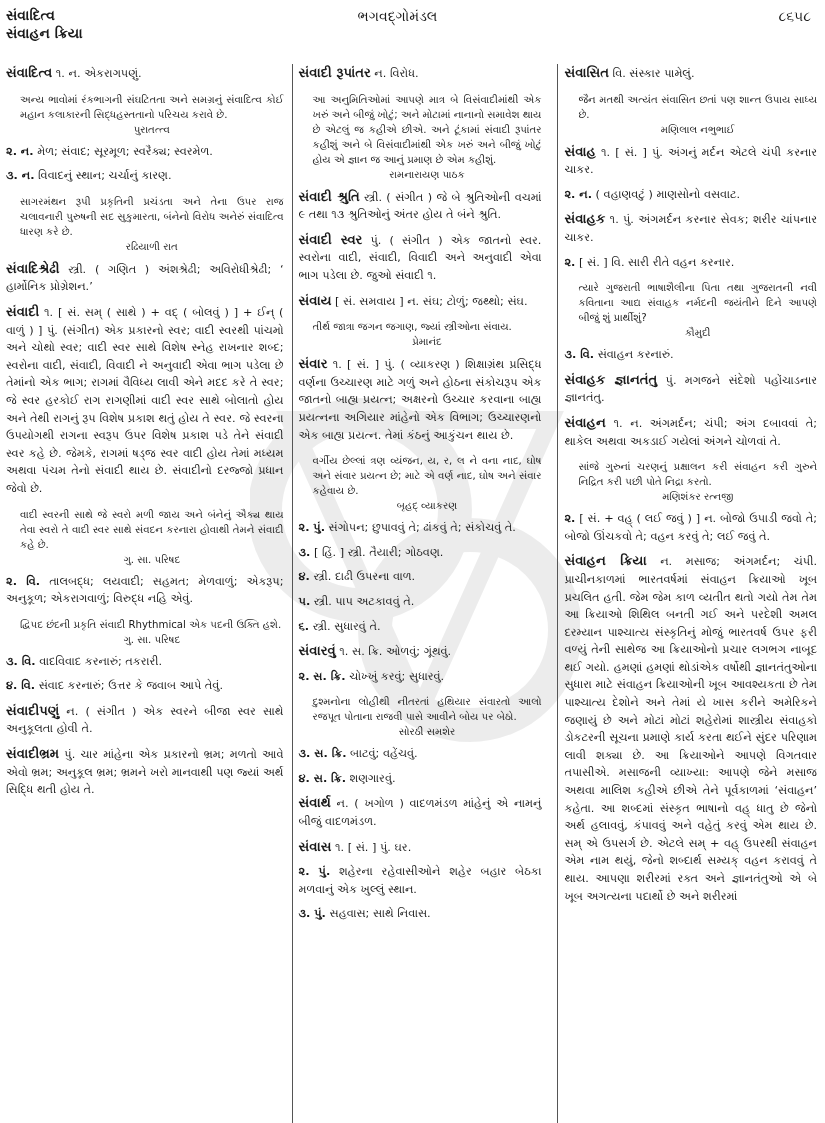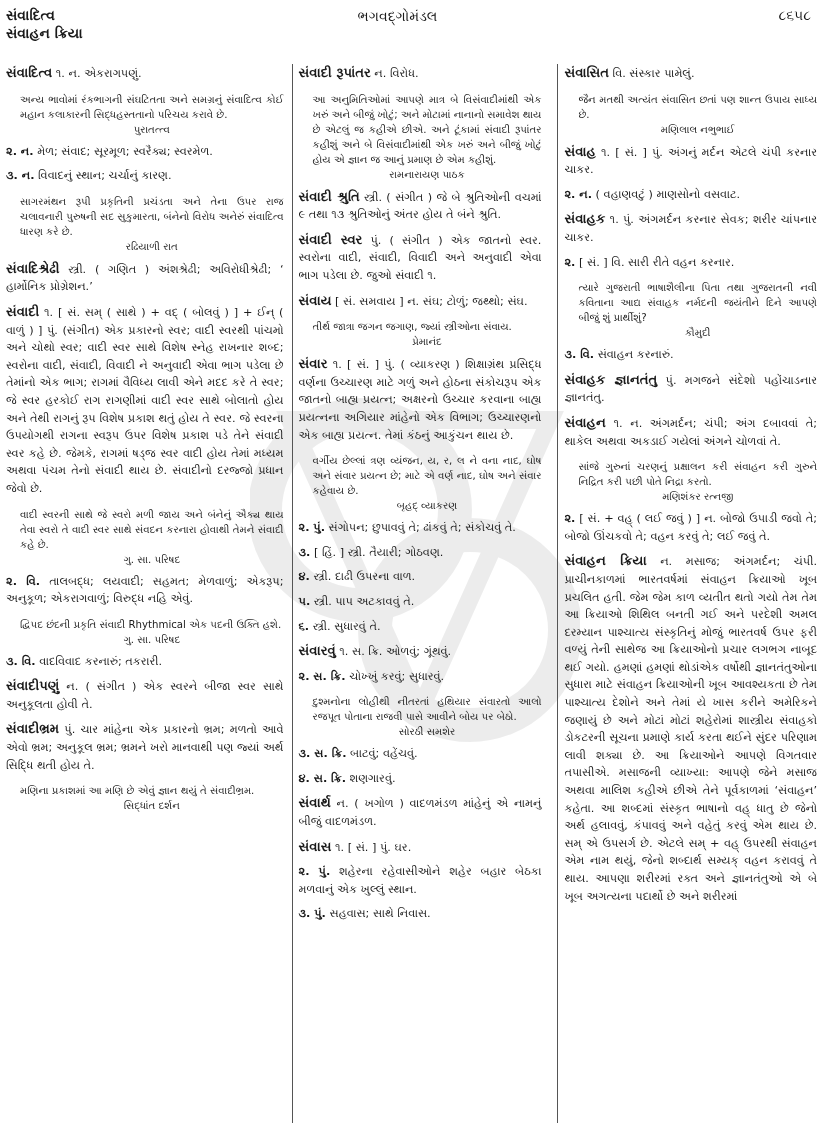--- a/index.html
+++ b/index.html
@@ -3,21 +3,21 @@
 <meta charset="utf-8">
 <style>
   html, body { margin: 0; padding: 0; background: #ffffff; }
   body {
     width: 825px; height: 1123px; position: relative; overflow: hidden;
     font-family: "DejaVu Sans", sans-serif; color: #1a1a1a;
   }
   .header { position: absolute; top: 0; left: 0; width: 825px; height: 60px; }
   .guide { position: absolute; left: 6px; top: 6px; font-weight: bold; font-size: 14px; line-height: 18px; }
   .runtitle { position: absolute; left: 0; width: 795px; top: 8px; text-align: center; font-size: 14px; }
-  .pageno { position: absolute; right: 14px; top: 8px; font-size: 14px; font-family: Liberation Mono, monospace; }
+  .pageno { position: absolute; right: 14px; top: 8px; font-size: 14px; }
   .cols { position: absolute; top: 64px; left: 0; width: 825px; height: 1059px; display: flex; }
   .col { box-sizing: border-box; height: 100%; overflow: hidden; font-size: 11.3px; line-height: 17.6px; }
   .c1 { width: 304px; padding: 0 8px 0 6px; border-right: 1.5px solid #555; }
   .c2 { width: 276px; padding: 0 16px 0 6px; border-right: 1.5px solid #555; }
   .c3 { width: 277px; padding: 0 8px 0 6px; }
   .entry { margin: 0 0 7px 0; text-align: justify; }
   .hw { font-weight: bold; font-size: 13.2px; }
   .sense { margin: 0 0 7px 0; text-align: justify; }
   .sn { font-weight: bold; }
   .quote { margin: 9px 0 6px 14px; font-size: 10.2px; line-height: 15px; text-align: justify; }
@@ -51,23 +51,23 @@
       <div class="quote"><span>અન્ય ભાવોમાં રંકભાગની સંઘટિતતા અને સમગ્રનું સંવાદિત્વ કોઈ મહાન કલાકારની સિદ્ધહસ્તતાનો પરિચય કરાવે છે.</span><span class="src">પુરાતત્ત્વ</span></div>
       <div class="sense"><span class="sn">૨. ન.</span><span> મેળ; સંવાદ; સૂરમૂળ; સ્વરૈક્ય; સ્વરમેળ.</span></div>
       <div class="sense"><span class="sn">૩. ન.</span><span> વિવાદનું સ્થાન; ચર્ચાનું કારણ.</span></div>
       <div class="quote"><span>સાગરમંથન રૂપી પ્રકૃતિની પ્રચંડતા અને તેના ઉપર રાજ ચલાવનારી પુરુષની સદ સુકુમારતા, બંનેનો વિરોધ અનેરું સંવાદિત્વ ધારણ કરે છે.</span><span class="src">રઢિયાળી રાત</span></div>
       <div class="entry"><span class="hw">સંવાદિશ્રેઢી</span><span> સ્ત્રી. ( ગણિત ) અંશશ્રેઢી; અવિરોધીશ્રેઢી; ‘ હાર્મોનિક પ્રોગ્રેશન.’</span></div>
       <div class="entry"><span class="hw">સંવાદી</span><span> ૧. [ સં. સમ્ ( સાથે ) + વદ્ ( બોલવું ) ] + ઈન્ ( વાળું ) ] પું. (સંગીત) એક પ્રકારનો સ્વર; વાદી સ્વરથી પાંચમો અને ચોથો સ્વર; વાદી સ્વર સાથે વિશેષ સ્નેહ રાખનાર શબ્દ; સ્વરોના વાદી, સંવાદી, વિવાદી ને અનુવાદી એવા ભાગ પડેલા છે તેમાંનો એક ભાગ; રાગમાં વૈવિધ્ય લાવી એને મદદ કરે તે સ્વર; જે સ્વર હરકોઈ રાગ રાગણીમાં વાદી સ્વર સાથે બોલાતો હોય અને તેથી રાગનું રૂપ વિશેષ પ્રકાશ થતું હોય તે સ્વર. જે સ્વરના ઉપયોગથી રાગના સ્વરૂપ ઉપર વિશેષ પ્રકાશ પડે તેને સંવાદી સ્વર કહે છે. જેમકે, રાગમાં ષડ્જ સ્વર વાદી હોય તેમાં મધ્યમ અથવા પંચમ તેનો સંવાદી થાય છે. સંવાદીનો દરજ્જો પ્રધાન જેવો છે.</span></div>
       <div class="quote"><span>વાદી સ્વરની સાથે જે સ્વરો મળી જાય અને બંનેનું ઐક્ય થાય તેવા સ્વરો તે વાદી સ્વર સાથે સંવદન કરનારા હોવાથી તેમને સંવાદી કહે છે.</span><span class="src">ગુ. સા. પરિષદ</span></div>
       <div class="sense"><span class="sn">૨. વિ.</span><span> તાલબદ્ધ; લયવાદી; સહમત; મેળવાળું; એકરૂપ; અનુકૂળ; એકરાગવાળું; વિરુદ્ધ નહિ એવું.</span></div>
       <div class="quote"><span>દ્વિપદ છંદની પ્રકૃતિ સંવાદી Rhythmical એક પદની ઉક્તિ હશે.</span><span class="src">ગુ. સા. પરિષદ</span></div>
       <div class="sense"><span class="sn">૩. વિ.</span><span> વાદવિવાદ કરનારું; તકરારી.</span></div>
+      <div class="sense"><span class="sn">૪. વિ.</span><span> સંવાદ કરનારું; ઉત્તર કે જવાબ આપે તેવું.</span></div>
       <div class="entry"><span class="hw">સંવાદીપણું</span><span> ન. ( સંગીત ) એક સ્વરને બીજા સ્વર સાથે અનુકૂલતા હોવી તે.</span></div>
       <div class="entry"><span class="hw">સંવાદીભ્રમ</span><span> પું. ચાર માંહેના એક પ્રકારનો ભ્રમ; મળતો આવે એવો ભ્રમ; અનુકૂલ ભ્રમ; ભ્રમને ખરો માનવાથી પણ જ્યાં અર્થ સિદ્ધિ થતી હોય તે.</span></div>
-      <div class="quote"><span>મણિના પ્રકાશમાં આ મણિ છે એવું જ્ઞાન થયું તે સંવાદીભ્રમ.</span><span class="src">સિદ્ધાંત દર્શન</span></div>
     </div>
   <div class="col c2">
       <div class="entry"><span class="hw">સંવાદી રૂપાંતર</span><span> ન. વિરોધ.</span></div>
       <div class="quote"><span>આ અનુમિતિઓમાં આપણે માત્ર બે વિસંવાદીમાંથી એક ખરું અને બીજું ખોટું; અને મોટામાં નાનાનો સમાવેશ થાય છે એટલું જ કહીએ છીએ. અને ટૂંકામાં સંવાદી રૂપાંતર કહીશું અને બે વિસંવાદીમાંથી એક ખરું અને બીજું ખોટું હોય એ જ્ઞાન જ આનું પ્રમાણ છે એમ કહીશું.</span><span class="src">રામનારાયણ પાઠક</span></div>
       <div class="entry"><span class="hw">સંવાદી શ્રુતિ</span><span> સ્ત્રી. ( સંગીત ) જે બે શ્રુતિઓની વચમાં ૯ તથા ૧૩ શ્રુતિઓનું અંતર હોય તે બંને શ્રુતિ.</span></div>
       <div class="entry"><span class="hw">સંવાદી સ્વર</span><span> પું. ( સંગીત ) એક જાતનો સ્વર. સ્વરોના વાદી, સંવાદી, વિવાદી અને અનુવાદી એવા ભાગ પડેલા છે. જુઓ સંવાદી ૧.</span></div>
       <div class="entry"><span class="hw">સંવાય</span><span> [ સં. સમવાય ] ન. સંઘ; ટોળું; જથ્થો; સંઘ.</span></div>
       <div class="quote"><span>તીર્થ જાત્રા જગન જગાણ, જ્યાં સ્ત્રીઓના સંવાય.</span><span class="src">પ્રેમાનંદ</span></div>
       <div class="entry"><span class="hw">સંવાર</span><span> ૧. [ સં. ] પું. ( વ્યાકરણ ) શિક્ષાગ્રંથ પ્રસિદ્ધ વર્ણના ઉચ્ચારણ માટે ગળું અને હોઠના સંકોચરૂપ એક જાતનો બાહ્ય પ્રયત્ન; અક્ષરનો ઉચ્ચાર કરવાના બાહ્ય પ્રયત્નના અગિયાર માંહેનો એક વિભાગ; ઉચ્ચારણનો એક બાહ્ય પ્રયત્ન. તેમાં કંઠનું આકુંચન થાય છે.</span></div>
       <div class="quote"><span>વર્ગીય છેલ્લાં ત્રણ વ્યંજન, ય, ર, લ ને વના નાદ, ઘોષ અને સંવાર પ્રયત્ન છે; માટે એ વર્ણ નાદ, ઘોષ અને સંવાર કહેવાય છે.</span><span class="src">બૃહદ્ વ્યાકરણ</span></div>

